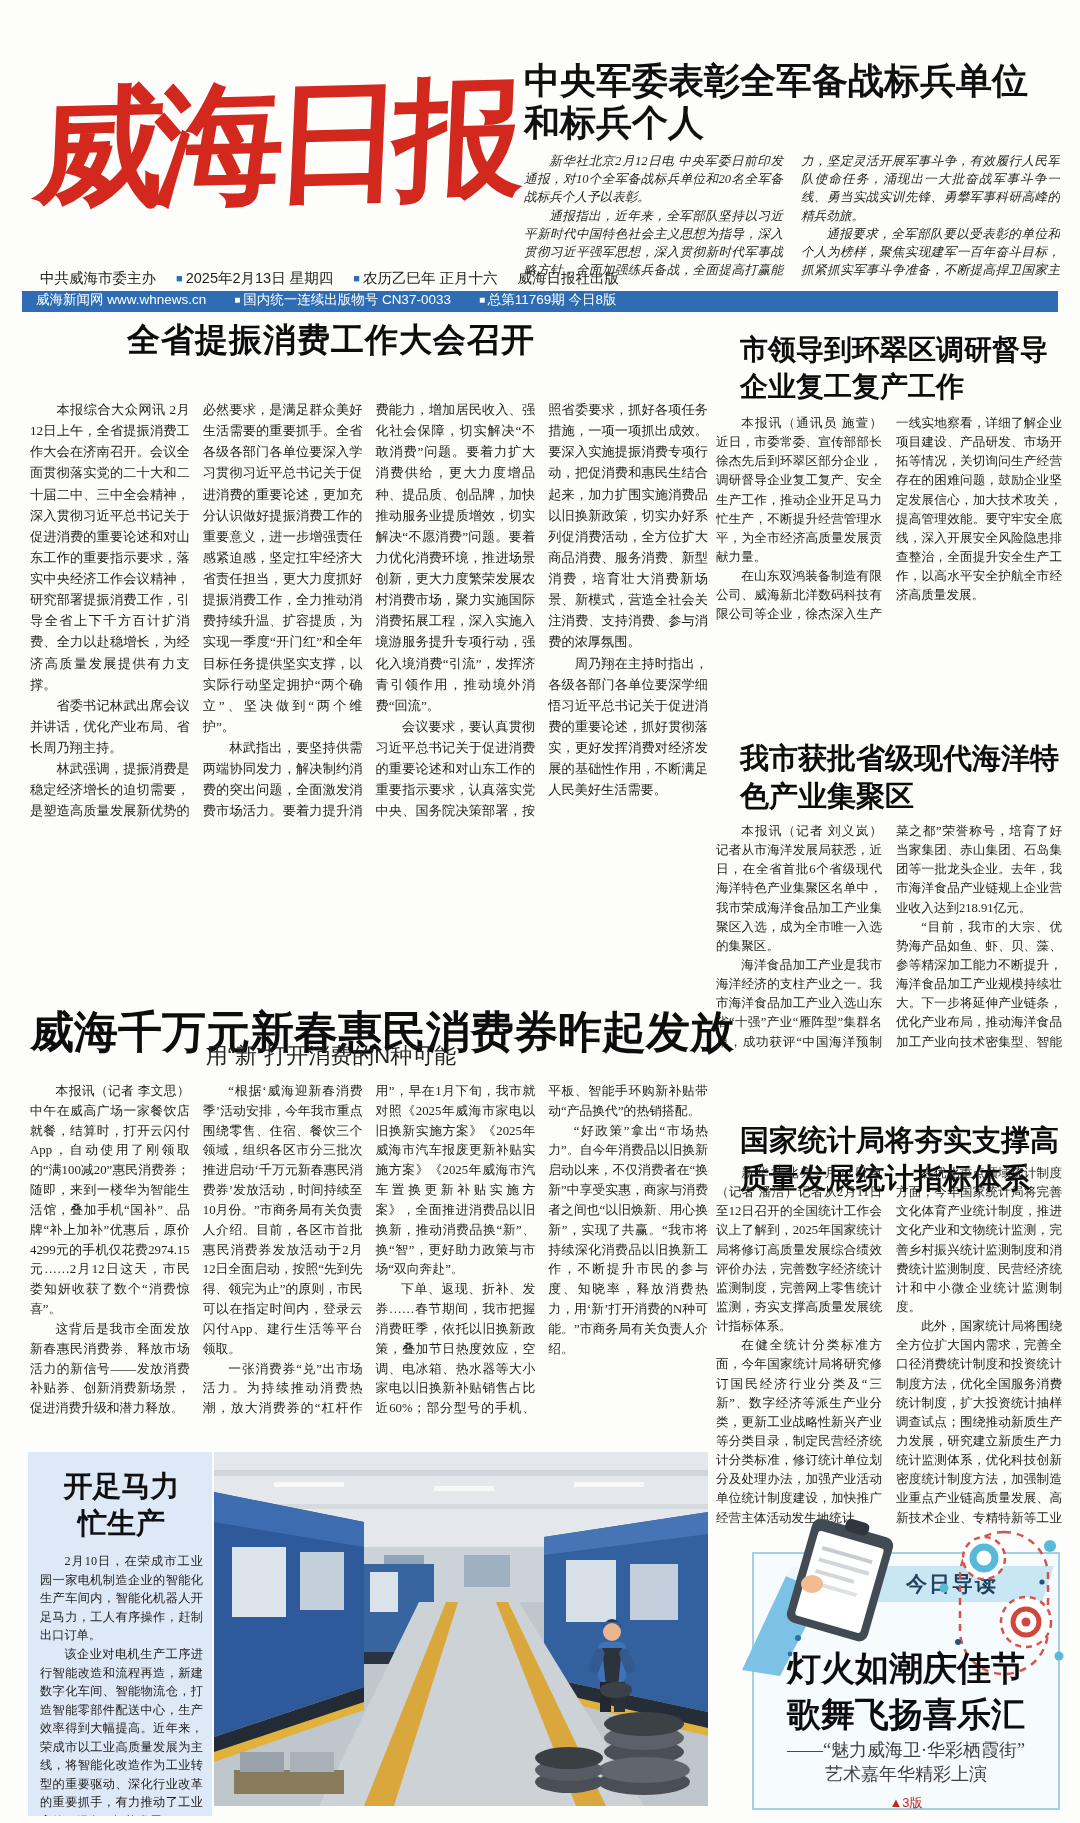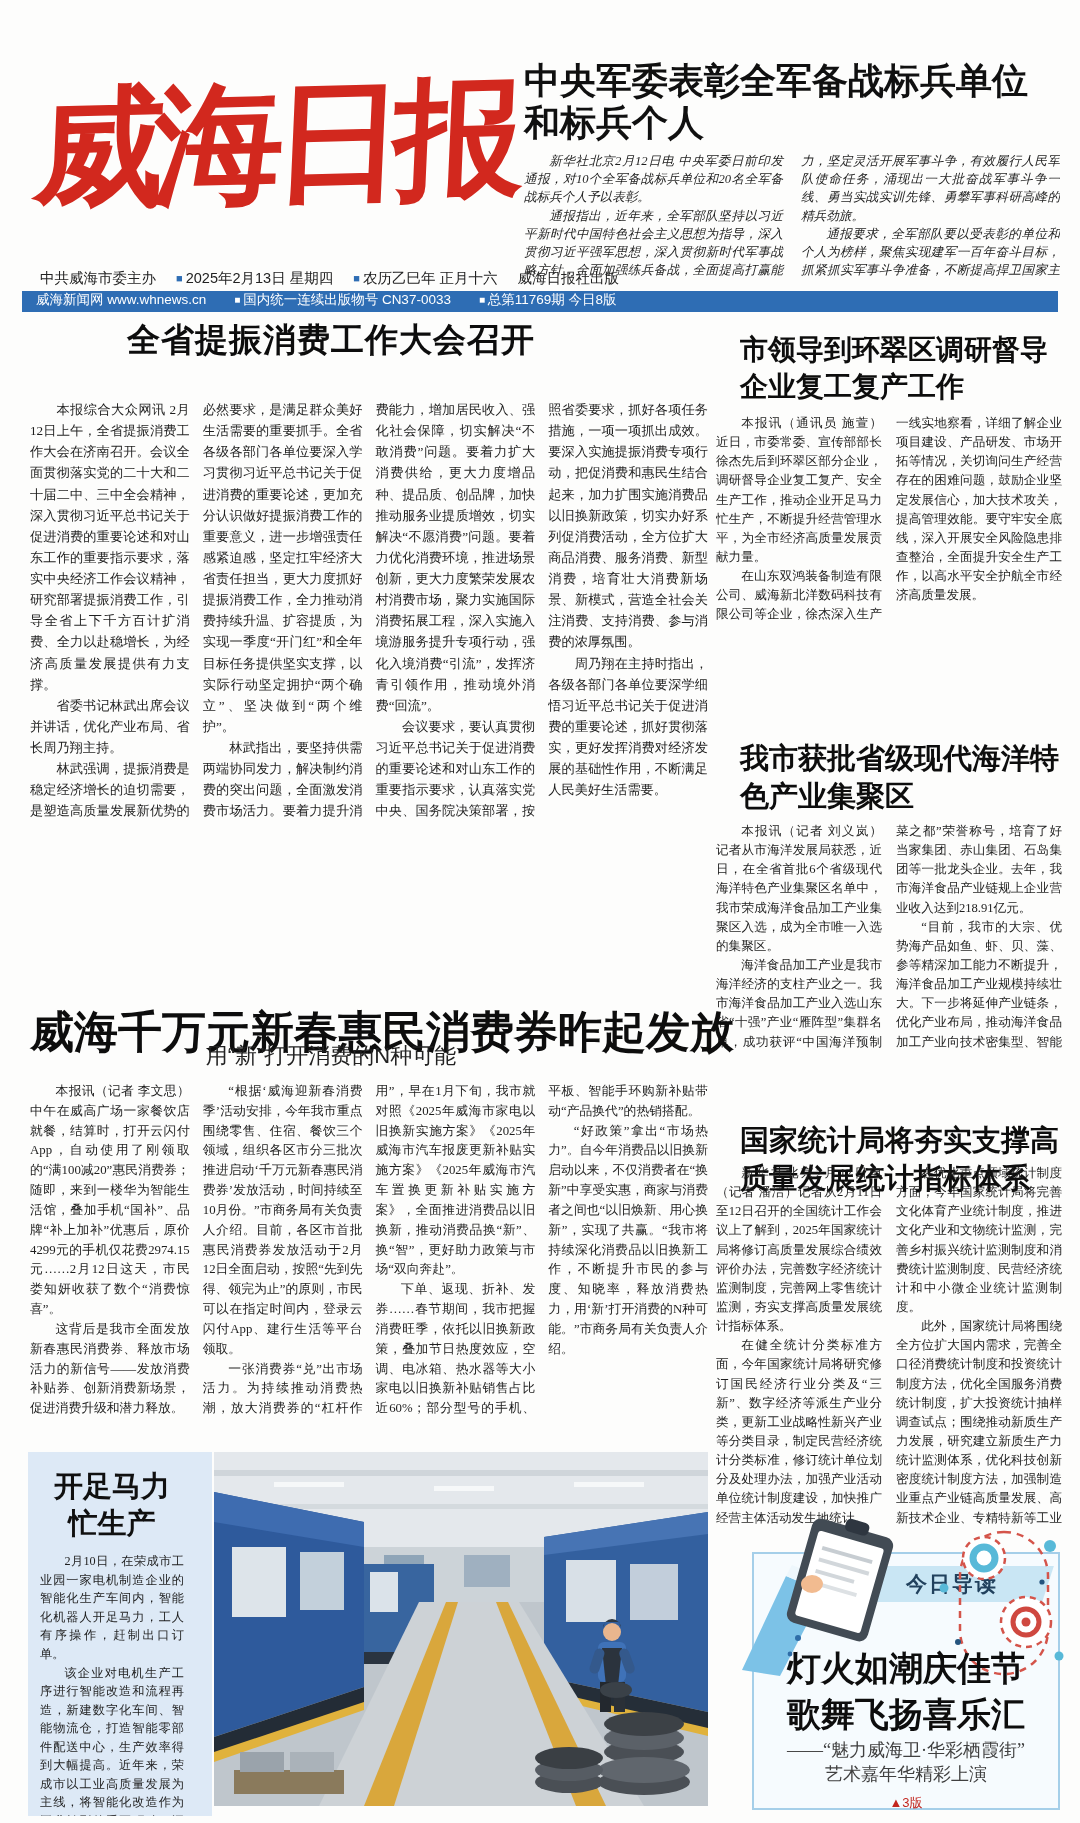--- a/index.html
+++ b/index.html
@@ -62,21 +62,21 @@
     position:absolute; left:30px; top:1041px; width:602px; text-align:center;
     font-size:22px; color:#222; font-family:"Liberation Sans","DejaVu Sans",sans-serif; font-weight:normal;
   }
   .voucher-body {
     position:absolute; left:30px; top:1082px; width:678px; height:360px;
     column-count:4; column-gap:13px; font-size:12.8px; line-height:1.55;
   }
   
   .caption-box {
     position:absolute; left:28px; top:1452px; width:184px; height:364px;
-    background:#dde9f6; box-sizing:border-box; padding:16px 28px 10px 12px; overflow:hidden;
+    background:#dde9f6; box-sizing:border-box; padding:16px 9px 10px 12px; overflow:hidden;
   }
   .caption-title { text-align:center; font-size:29px; font-weight:bold; line-height:1.28; color:#101010; margin-bottom:10px; }
   .caption-box .colbody { font-size:12.2px; line-height:1.52; }
   .photo {
     position:absolute; left:214px; top:1452px; width:494px; height:354px; overflow:hidden; background:#c3c9ce;
   }
   
   .guide-box {
     position:absolute; left:752px; top:1552px; width:308px; height:258px;
     border:2px solid #a5cfe9; background:#f6fbfe; box-sizing:border-box;

